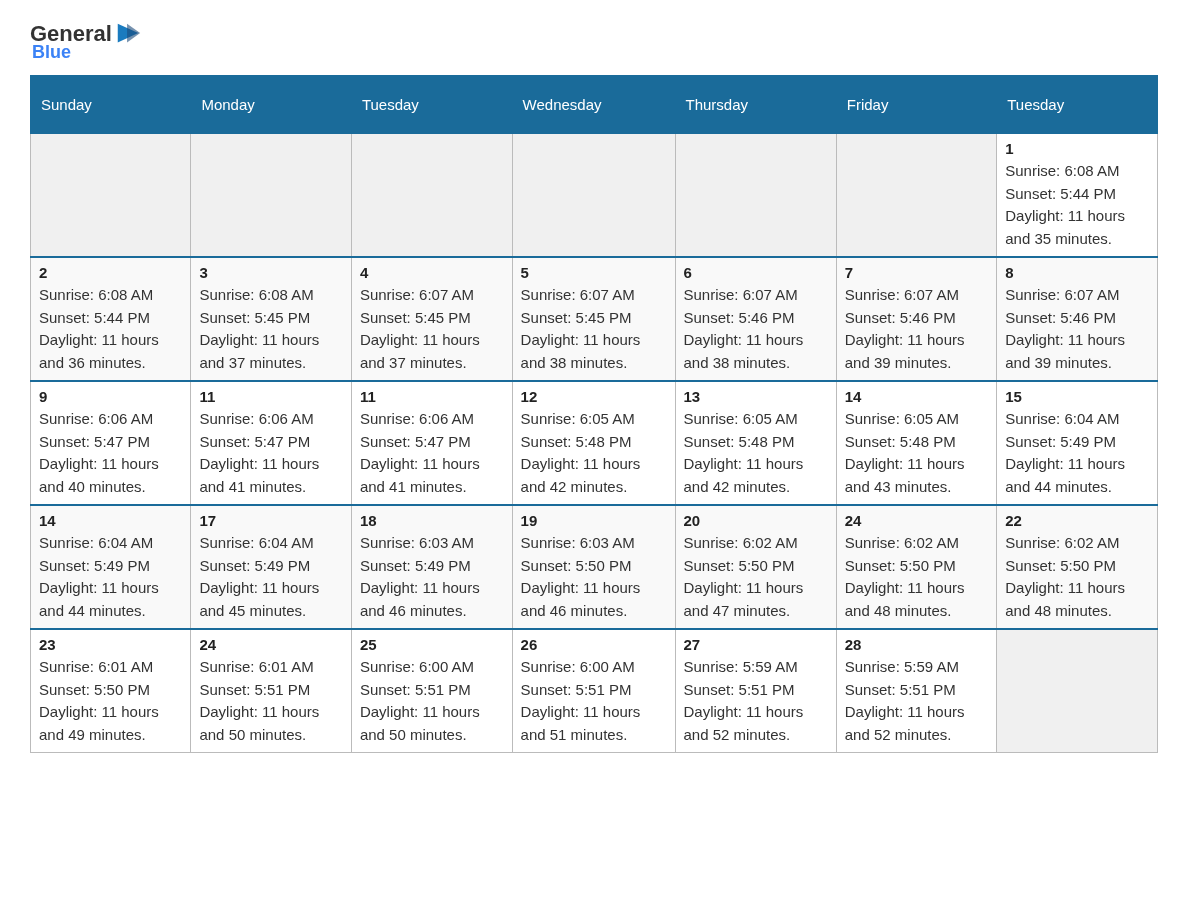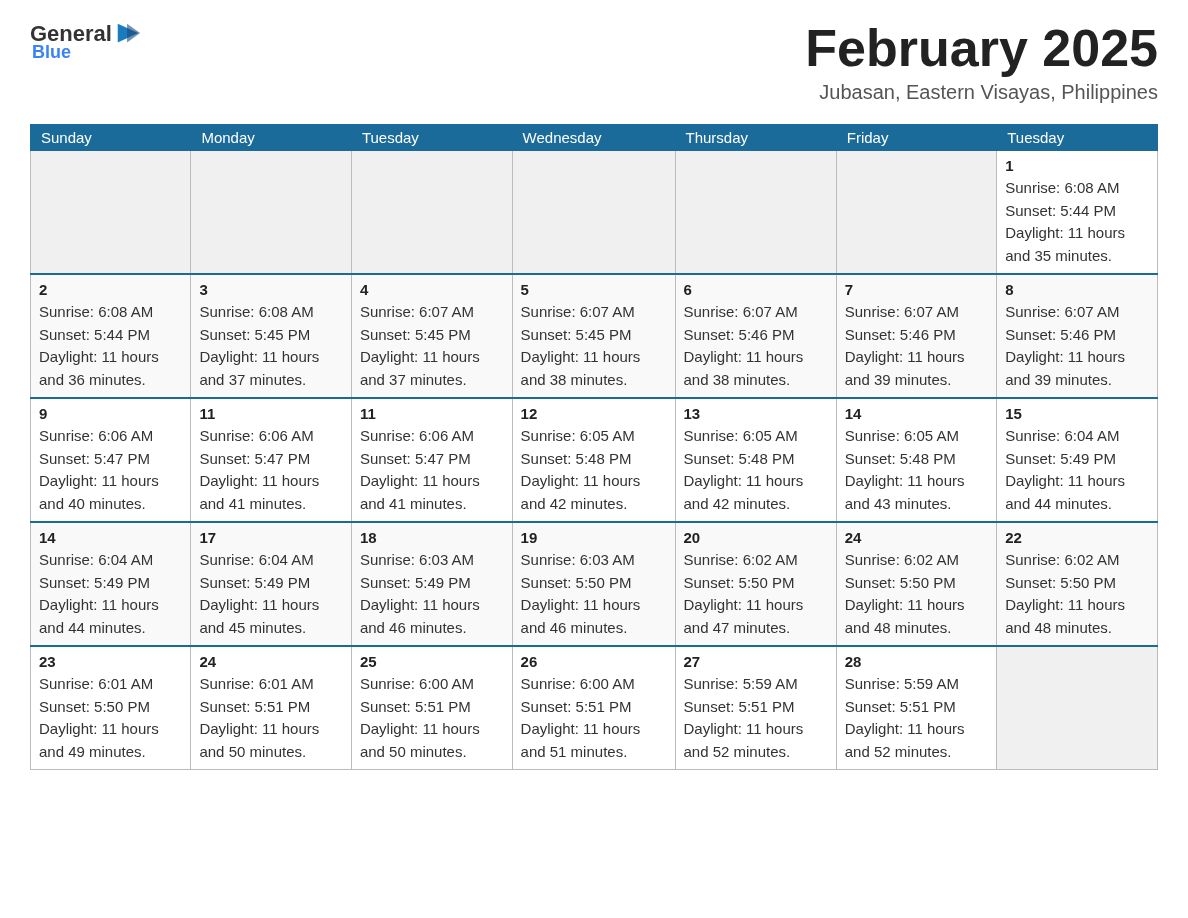--- a/index.html
+++ b/index.html
@@ -6,22 +6,22 @@
     body {
       font-family: Arial, sans-serif;
       background: #fff;
       width: 1188px;
       min-height: 918px;
       padding: 20px 30px;
     }
     .header {
       display: flex;
       justify-content: space-between;
-      align-items: flex-start;
-      margin-bottom: 20px;
+      align-items: center;
+      margin-bottom: 12px;
     }
     .logo {
       display: flex;
       align-items: center;
       gap: 4px;
     }
     .logo-text-general {
       font-size: 22px;
       font-weight: bold;
       color: #333;
@@ -53,21 +53,21 @@
     .calendar {
       width: 100%;
       border-collapse: collapse;
       border: 1px solid #aaa;
     }
     .calendar th {
       background-color: #1a6b9a;
       color: #fff;
       font-size: 15px;
       font-weight: normal;
-      padding: 4px 10px;
+      padding: 20px 10px;
       text-align: left;
       border: 1px solid #1a6b9a;
     }
     .calendar td {
       vertical-align: top;
       border: 1px solid #bbb;
       padding: 6px 8px;
       width: 170px;
       min-height: 100px;
       font-size: 12px;
@@ -105,24 +105,20 @@
       <div style="display:flex; align-items:center;">
         <span class="logo-text-general">General</span>
         <svg class="logo-icon" viewBox="0 0 30 30" xmlns="http://www.w3.org/2000/svg">
           <polygon points="4,4 26,14 4,24" fill="#1a7bbf"></polygon>
           <polygon points="14,4 28,14 14,24" fill="#1a4a7a" opacity="0.6"></polygon>
         </svg>
       </div>
       <span class="logo-text-blue" style="margin-top:-6px; margin-left:2px;">Blue</span>
     </div>
   </div>
-  <div class="title-block">
-    <div class="month-title">February 2025</div>
-    <div class="location-title">Jubasan, Eastern Visayas, Philippines</div>
-  </div>
 </div>
 
 <table class="calendar">
   <thead>
     <tr>
 
     <th>Sunday</th>
         <th>Monday</th>
         <th>Tuesday</th>
         <th>Wednesday</th>

